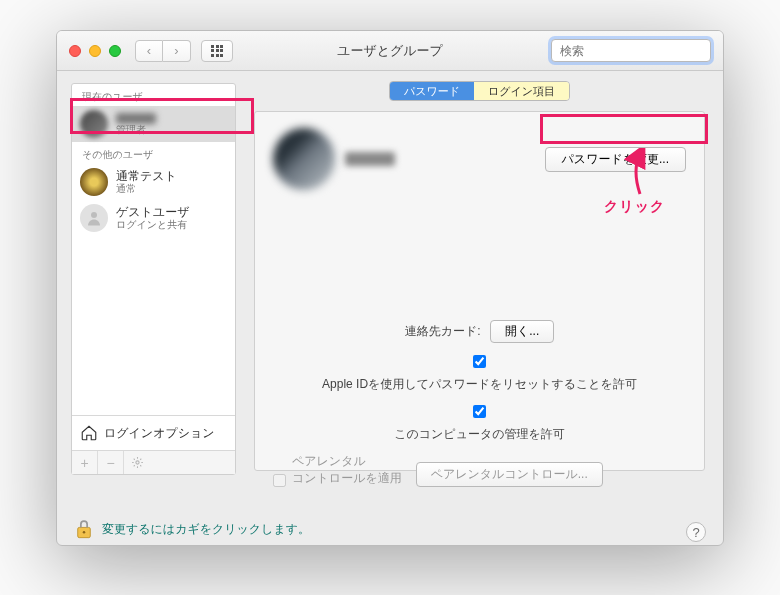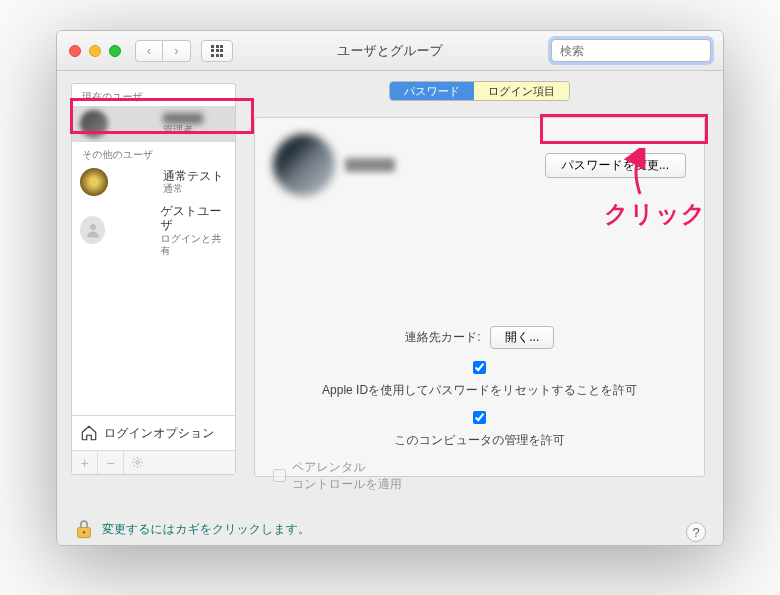--- a/index.html
+++ b/index.html
@@ -24,52 +24,52 @@
   
   .body { display:flex; height: calc(100% - 40px); }
   .sidebar { width: 165px; border-right:1px solid #c4c4c4; background:#fff; display:flex; flex-direction:column; margin:12px 0 0 14px; border:1px solid #cfcfcf; border-radius:3px; height: 392px; position:relative;}
   .sec-label{font-size:10px;color:#7b7b7b;padding:6px 8px 2px 10px;}
   .user-item{display:flex;align-items:center;padding:4px 8px;gap:8px;}
   .user-item.selected{background:#dcdcdc;}
   .avatar-sm{width:28px;height:28px;border-radius:50%;background:#c9c9c9;}
   .avatar-sm.pix{filter:blur(2.5px);background:linear-gradient(135deg,#444,#888);}
   .avatar-sm.test{background:radial-gradient(circle,#e8c95a 20%,#7a5c1f 70%);}  
   .avatar-sm.guest{background:#e1e1e1;display:flex;align-items:center;justify-content:center;}
-  .uinfo{display:flex;flex-direction:column;line-height:1.2;margin-left:47px;}
+  .uinfo{display:flex;flex-direction:column;line-height:1.2;}
   .uname{font-size:12px;color:#333;}
   .uname.pix{filter:blur(3px);background:#777;color:transparent;width:40px;height:11px;border-radius:2px;}
   .urole{font-size:10px;color:#777;}
   .spacer{flex:1;}
   .login-opts{border-top:1px solid #d8d8d8;padding:8px;display:flex;align-items:center;gap:6px;font-size:12px;color:#333;}
   .sb-footer{height:24px;border-top:1px solid #d8d8d8;display:flex;align-items:center;background:#f5f5f5;}
   .sb-footer .fb{width:26px;height:100%;display:flex;align-items:center;justify-content:center;color:#b7b7b7;border-right:1px solid #ddd;font-size:14px;}
   
   .main { flex:1; padding: 10px 18px 0 18px; position:relative;}
-  .tabs { display:flex; justify-content:center; margin-bottom:16px;}
+  .tabs { display:flex; justify-content:center; margin-bottom:10px;}
   .seg{display:flex;border:1px solid #b9b9b9;border-radius:4px;overflow:hidden;height:20px;}
   .seg .tab{font-size:11px;padding:2px 14px;background:#fef9c3;color:#333;}
   .seg .tab.active{background:#4a90e2;color:#fff;}
   .content{border:1px solid #cfcfcf;border-radius:3px;padding:16px 18px; background:#f6f6f6; height:360px; position:relative;}
   .toprow{display:flex;align-items:center;gap:10px;}
   .avatar-lg{width:62px;height:62px;border-radius:50%;filter:blur(4px);background:linear-gradient(135deg,#28323a 30%,#6c7680 50%,#bcc3c8 100%);}
   .fullname{filter:blur(3px);background:#888;width:50px;height:14px;border-radius:2px;}
   .pwbtn{margin-left:auto;font-size:12px;padding:3px 16px;background:linear-gradient(#fff,#f1f1f1);border:1px solid #b9b9b9;border-radius:4px;}
   .optrow{display:flex;align-items:center;font-size:12px;color:#444;gap:8px;margin-top:12px;flex-direction:column;}
   .optrow input[type=checkbox]{width:13px;height:13px;}
   .contact{margin-top:130px;text-align:center;font-size:12px;color:#444;}
   .contact .openbtn{font-size:12px;padding:2px 14px;margin-left:6px;background:linear-gradient(#fff,#f1f1f1);border:1px solid #b9b9b9;border-radius:4px;}
-  .parental{display:flex;align-items:center;gap:6px;margin-top:10px;font-size:12px;color:#999;}
+  .parental{display:flex;align-items:flex-end;gap:6px;margin-top:10px;font-size:12px;color:#999;}
   .parental .labels{display:flex;flex-direction:column;line-height:1.4;}
   .parental .pcbtn{font-size:12px;padding:3px 14px;background:linear-gradient(#fff,#f1f1f1);border:1px solid #b9b9b9;border-radius:4px;margin-left:8px;color:#999;}
   
   .lockbar{position:absolute;left:18px;bottom:14px;display:flex;align-items:center;gap:8px;font-size:12px;color:#0f766e;}
   .help{position:absolute;right:18px;bottom:12px;width:20px;height:20px;border:1px solid #bbb;border-radius:50%;display:flex;align-items:center;justify-content:center;font-size:13px;color:#6a6a6a;background:#fafafa;}
   
   .anno1{position:absolute;border:3px solid #e91e63;pointer-events:none;}
-  .anno-text{position:absolute;color:#e91e63;font-weight:bold;font-size:24px;letter-spacing:1px;}
+  .anno-text{position:absolute;color:#e91e63;font-weight:bold;font-size:14px;letter-spacing:1px;}
   .anno-arrow{position:absolute;}
 </style>
 </head>
 <body>
 
 <div class="shadow-wrap">
 <div class="window">
 
   <div class="titlebar">
     <div class="traffic">
@@ -181,20 +181,21 @@
         <div class="optrow">
           <input type="checkbox" checked="" style="">
           <span>このコンピュータの管理を許可</span>
         </div>
         <div class="parental">
           <input type="checkbox" disabled="" style="">
           <div class="labels">
             <span>ペアレンタル</span>
             <span>コントロールを適用</span>
           </div>
+          <button class="pcbtn" disabled="">ペアレンタルコントロール...</button>
         </div>
       </div>
     </div>
   </div>
 
   <div class="lockbar">
     <svg width="20" height="22" viewBox="0 0 24 28">
       <rect x="4" y="12" width="16" height="13" rx="2" fill="#f2c14c" stroke="#b88a1f"></rect>
       <path d="M8 12V8a4 4 0 0 1 8 0v4" fill="none" stroke="#999" stroke-width="2.2"></path>
       <circle cx="12" cy="18" r="1.6" fill="#8a6518"></circle>

